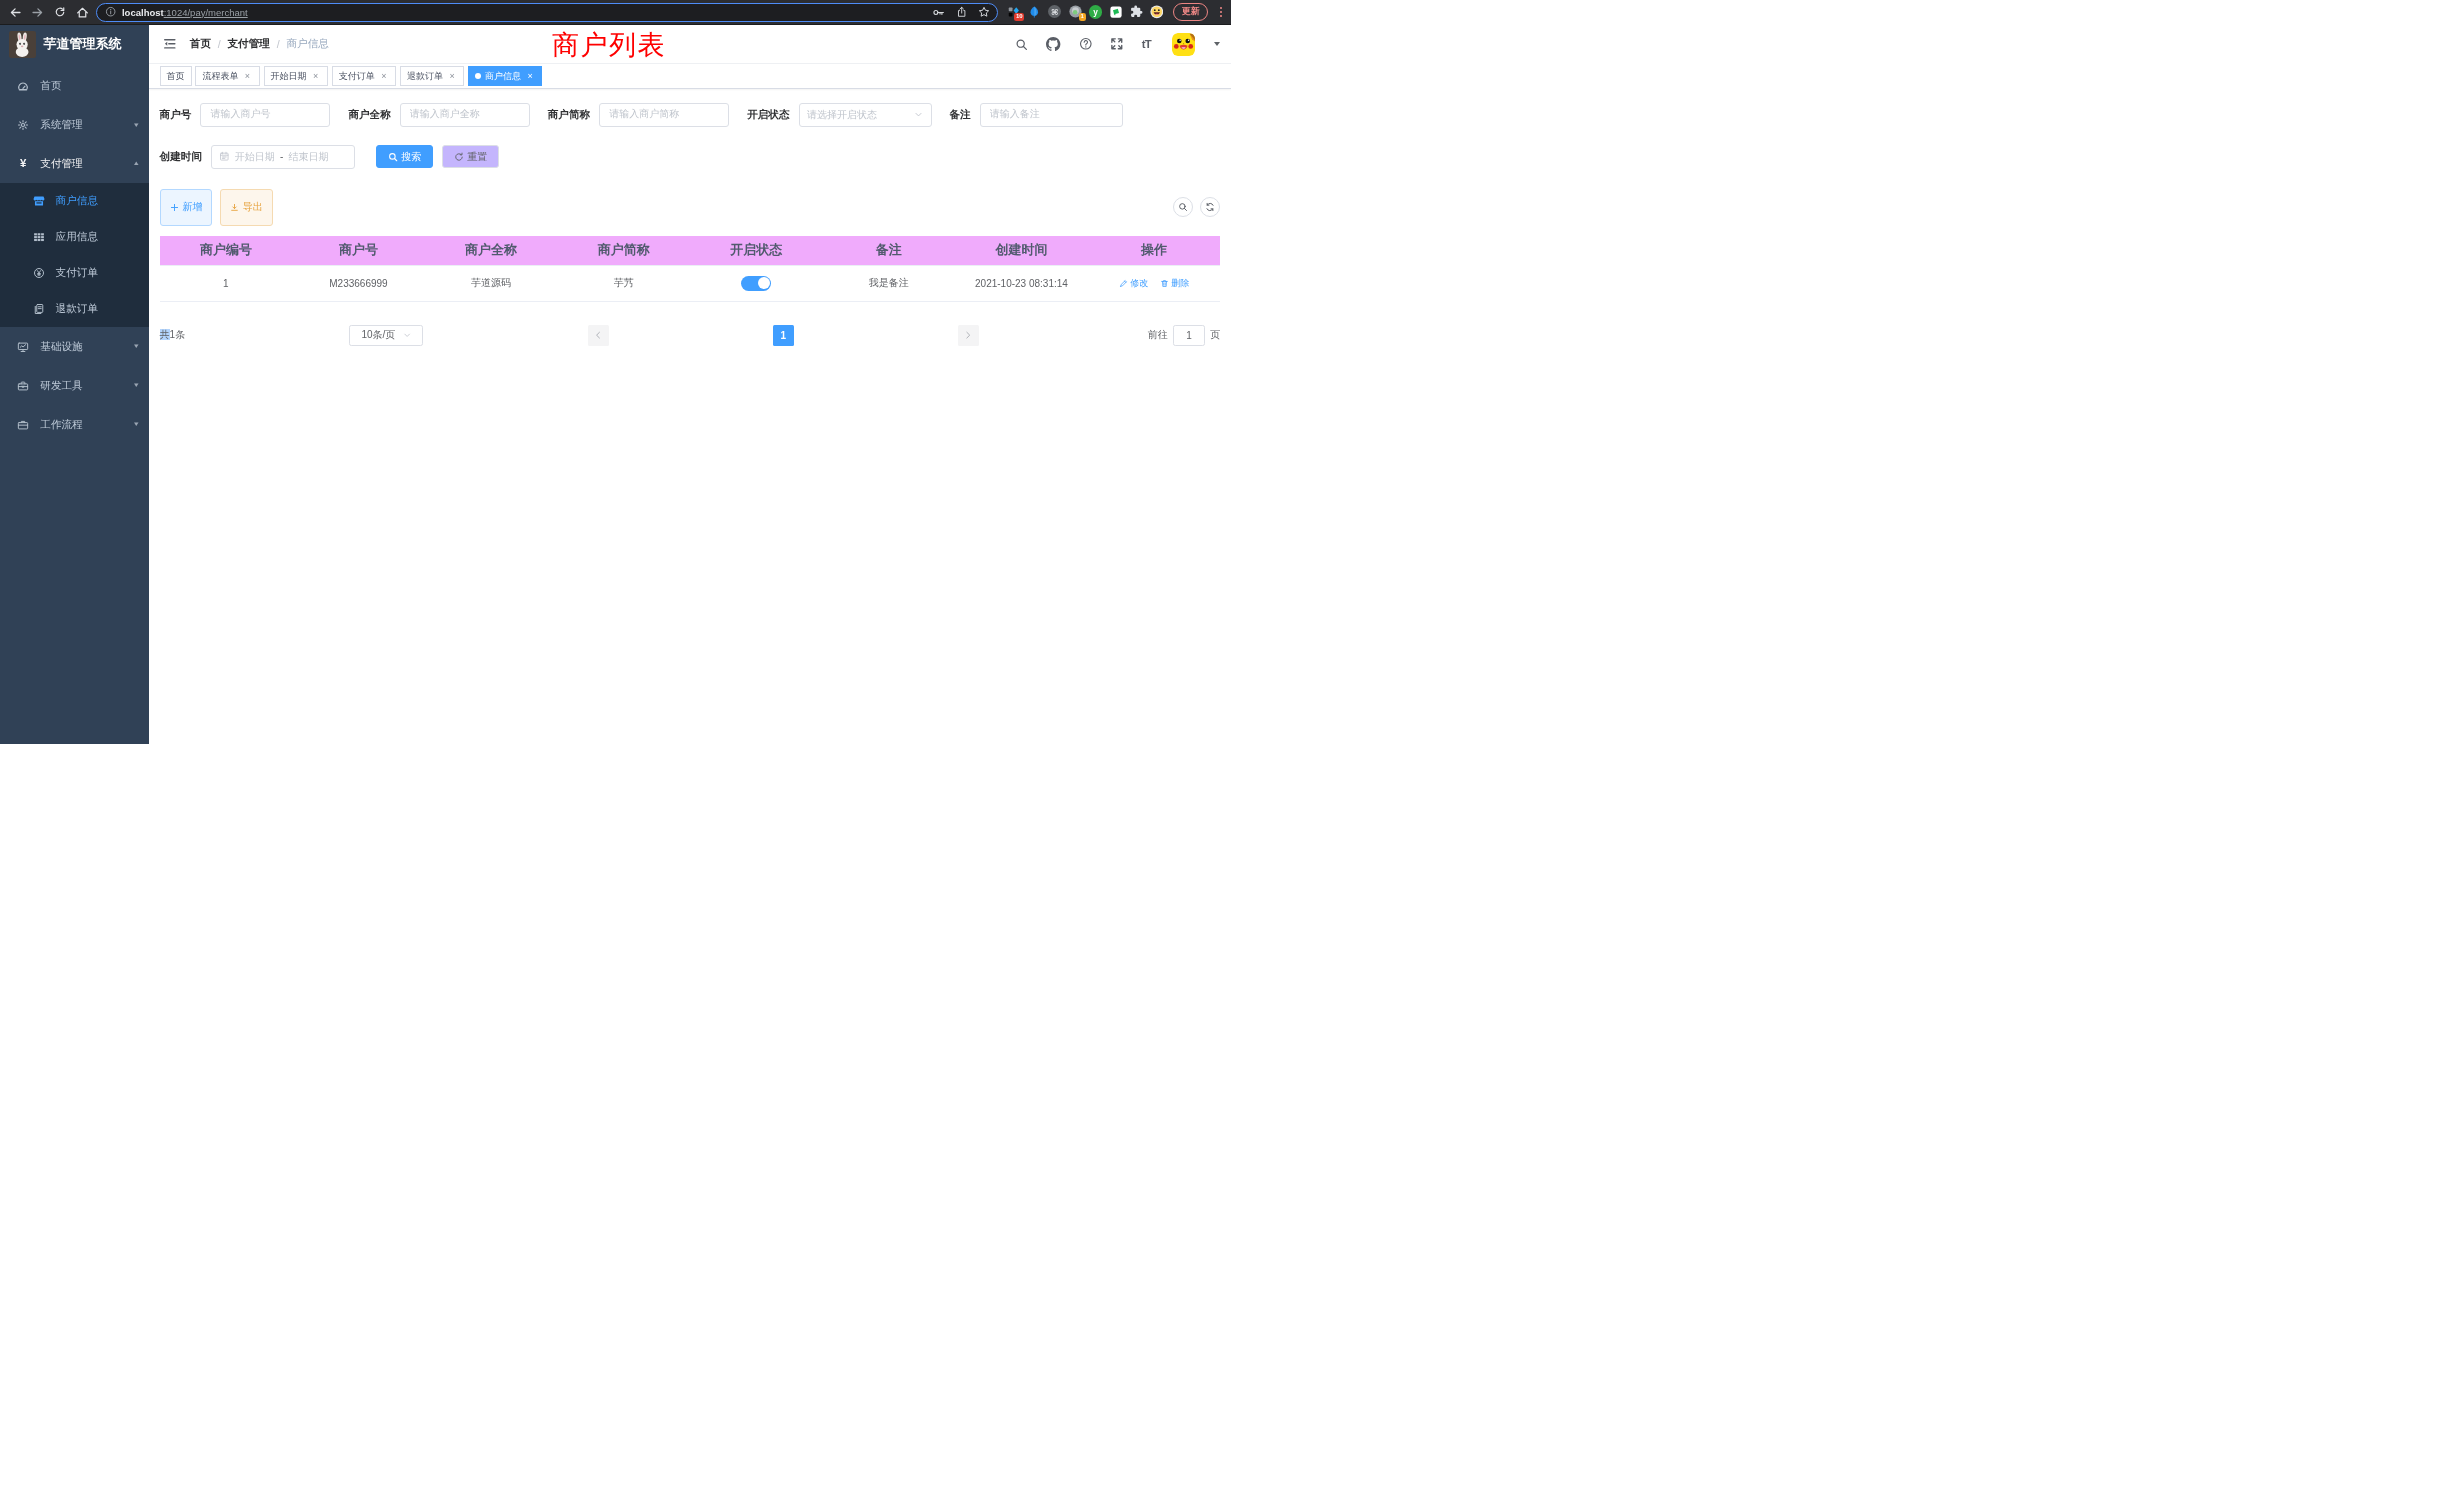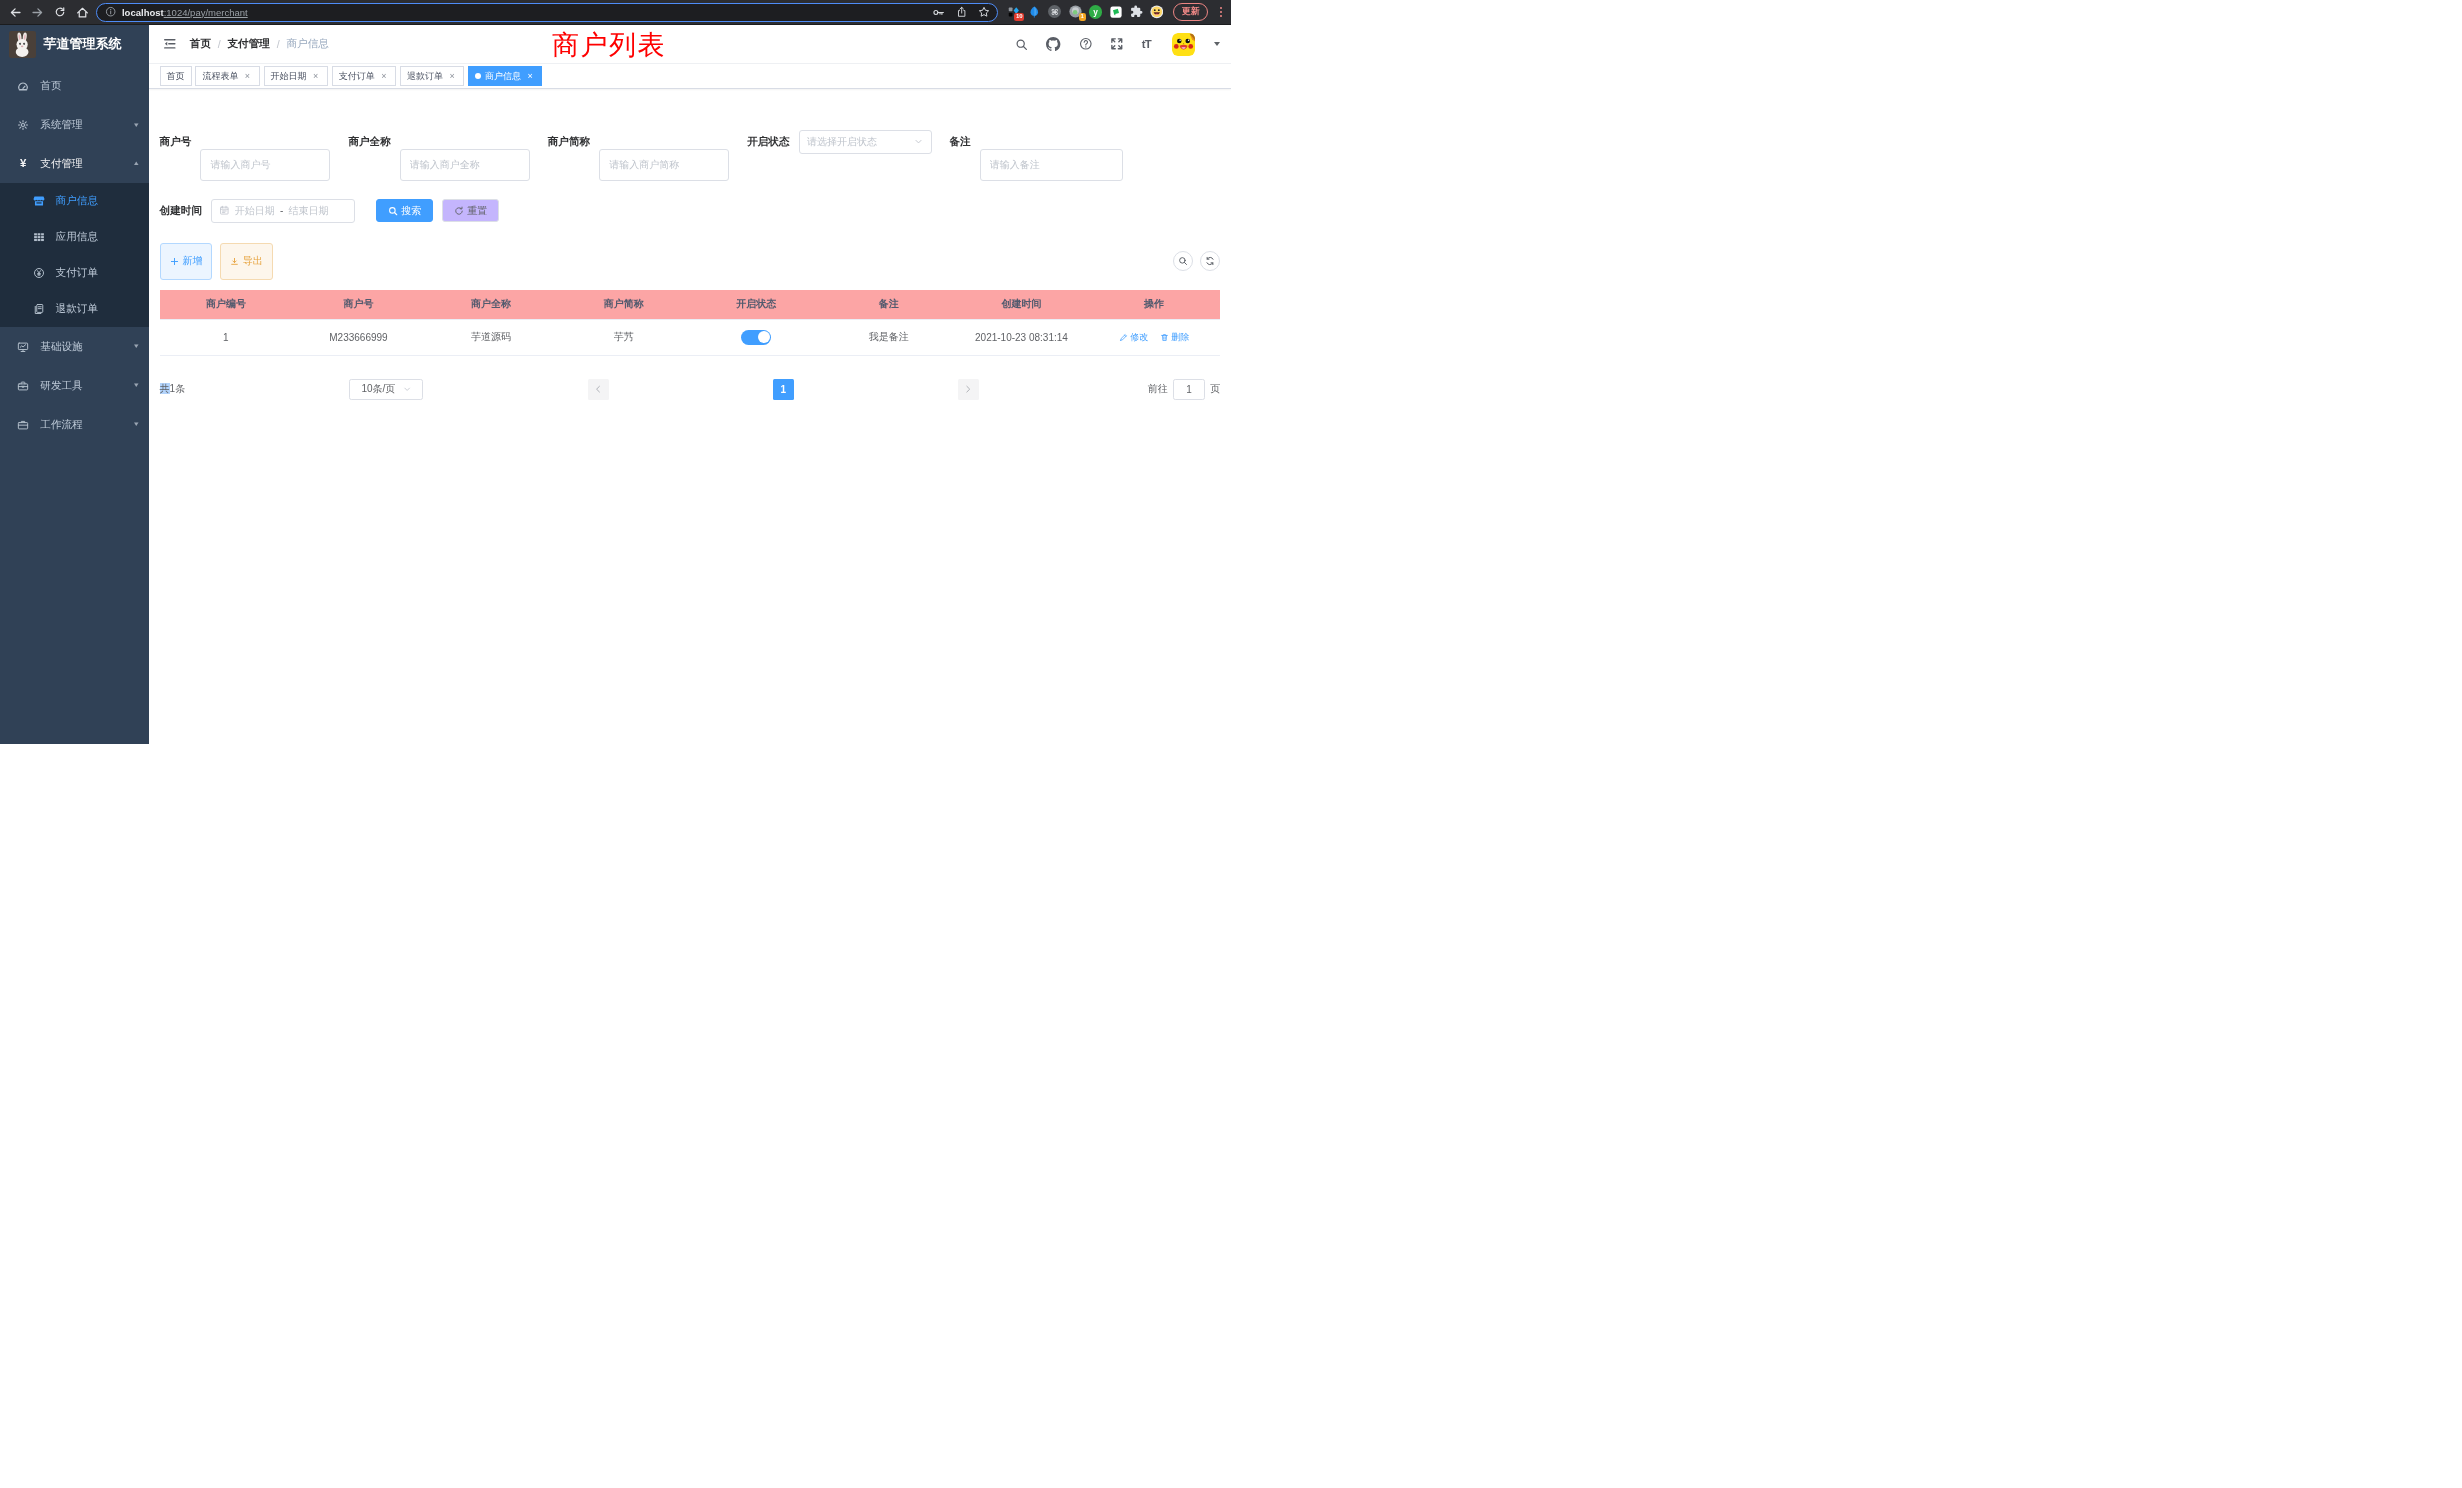--- a/index.html
+++ b/index.html
@@ -93,24 +93,23 @@
   .tag.active .dot { width:6px; height:6px; border-radius:50%; background:#fff; }
   .tag.active .x { color:#fff; }
 
   .content { flex:1; padding:13.6px 10.6px 0 10.6px; background:#fff; position:relative; }
 
   
   .filter-row { display:flex; align-items:center; margin-bottom:18px; }
   .f-item { display:flex; align-items:center; margin-right:18px; }
   .f-label { font-size:10.6px; font-weight:700; color:#303133; margin-right:9px; white-space:nowrap; }
   .el-input {
-    height:32px; border:0.8px solid #dcdfe6; border-radius:3px; background:#fff;
+    height:24px; border:0.8px solid #dcdfe6; border-radius:3px; background:#fff;
     font-size:10px; color:#606266; padding:0 9px; outline:none; width:130px;
-    font-family:Liberation Sans, sans-serif;
-    margin-top:46px;
+    font-family:Liberation Mono, monospace;
   }
   .el-input::placeholder { color:#bfc4cc; }
   .el-select { width:133px; height:24px; border:0.8px solid #dcdfe6; border-radius:3px; display:flex; align-items:center; padding:0 7.6px; cursor:pointer; }
   .el-select .ph { flex:1; font-size:10px; color:#bfc4cc; }
   .el-select .chev { color:#c0c4cc; }
   .date-range { width:144px; height:24px; border:0.8px solid #dcdfe6; border-radius:3px; display:flex; align-items:center; padding:0 6.8px; gap:5.3px; color:#bfc4cc; font-size:10px; }
   .date-range .cal { color:#c0c4cc; }
   .btn {
     height:23px; border-radius:3px; border:0.8px solid #dcdfe6; background:#c4b5fd;
     display:inline-flex; align-items:center; gap:3.8px; padding:0 10.6px; font-size:10px;
@@ -124,21 +123,21 @@
   .toolbar-row { display:flex; align-items:center; margin:20px 0 10.6px 0; }
   .toolbar-right { margin-left:auto; display:flex; gap:7.6px; }
   .circ-btn {
     width:20px; height:20px; border-radius:50%; border:0.8px solid #dcdfe6; background:#fff;
     display:flex; align-items:center; justify-content:center; color:#4a4f57; cursor:pointer;
   }
 
   
   table.grid { width:100%; border-collapse:collapse; table-layout:fixed; }
   .grid th {
-    background:#fca5a5; color:#515a6e; font-size:10px; font-weight:700;
+    background:#f0abfc; color:#515a6e; font-size:13px; font-weight:700;
     height:29px; text-align:center; border-bottom:0.8px solid #ebeef5;
   }
   .grid td {
     height:36px; text-align:center; font-size:10px; color:#606266;
     border-bottom:0.8px solid #ebeef5;
   }
   .switch { width:30px; height:15px; border-radius:7.6px; background:#409eff; position:relative; display:inline-block; vertical-align:middle; cursor:pointer; }
   .switch .knob { position:absolute; top:1.5px; right:1.5px; width:12px; height:12px; border-radius:50%; background:#fff; }
   .op-link { color:#409eff; font-size:9px; display:inline-flex; align-items:center; gap:2.3px; cursor:pointer; }
   .op-link + .op-link { margin-left:9px; }

